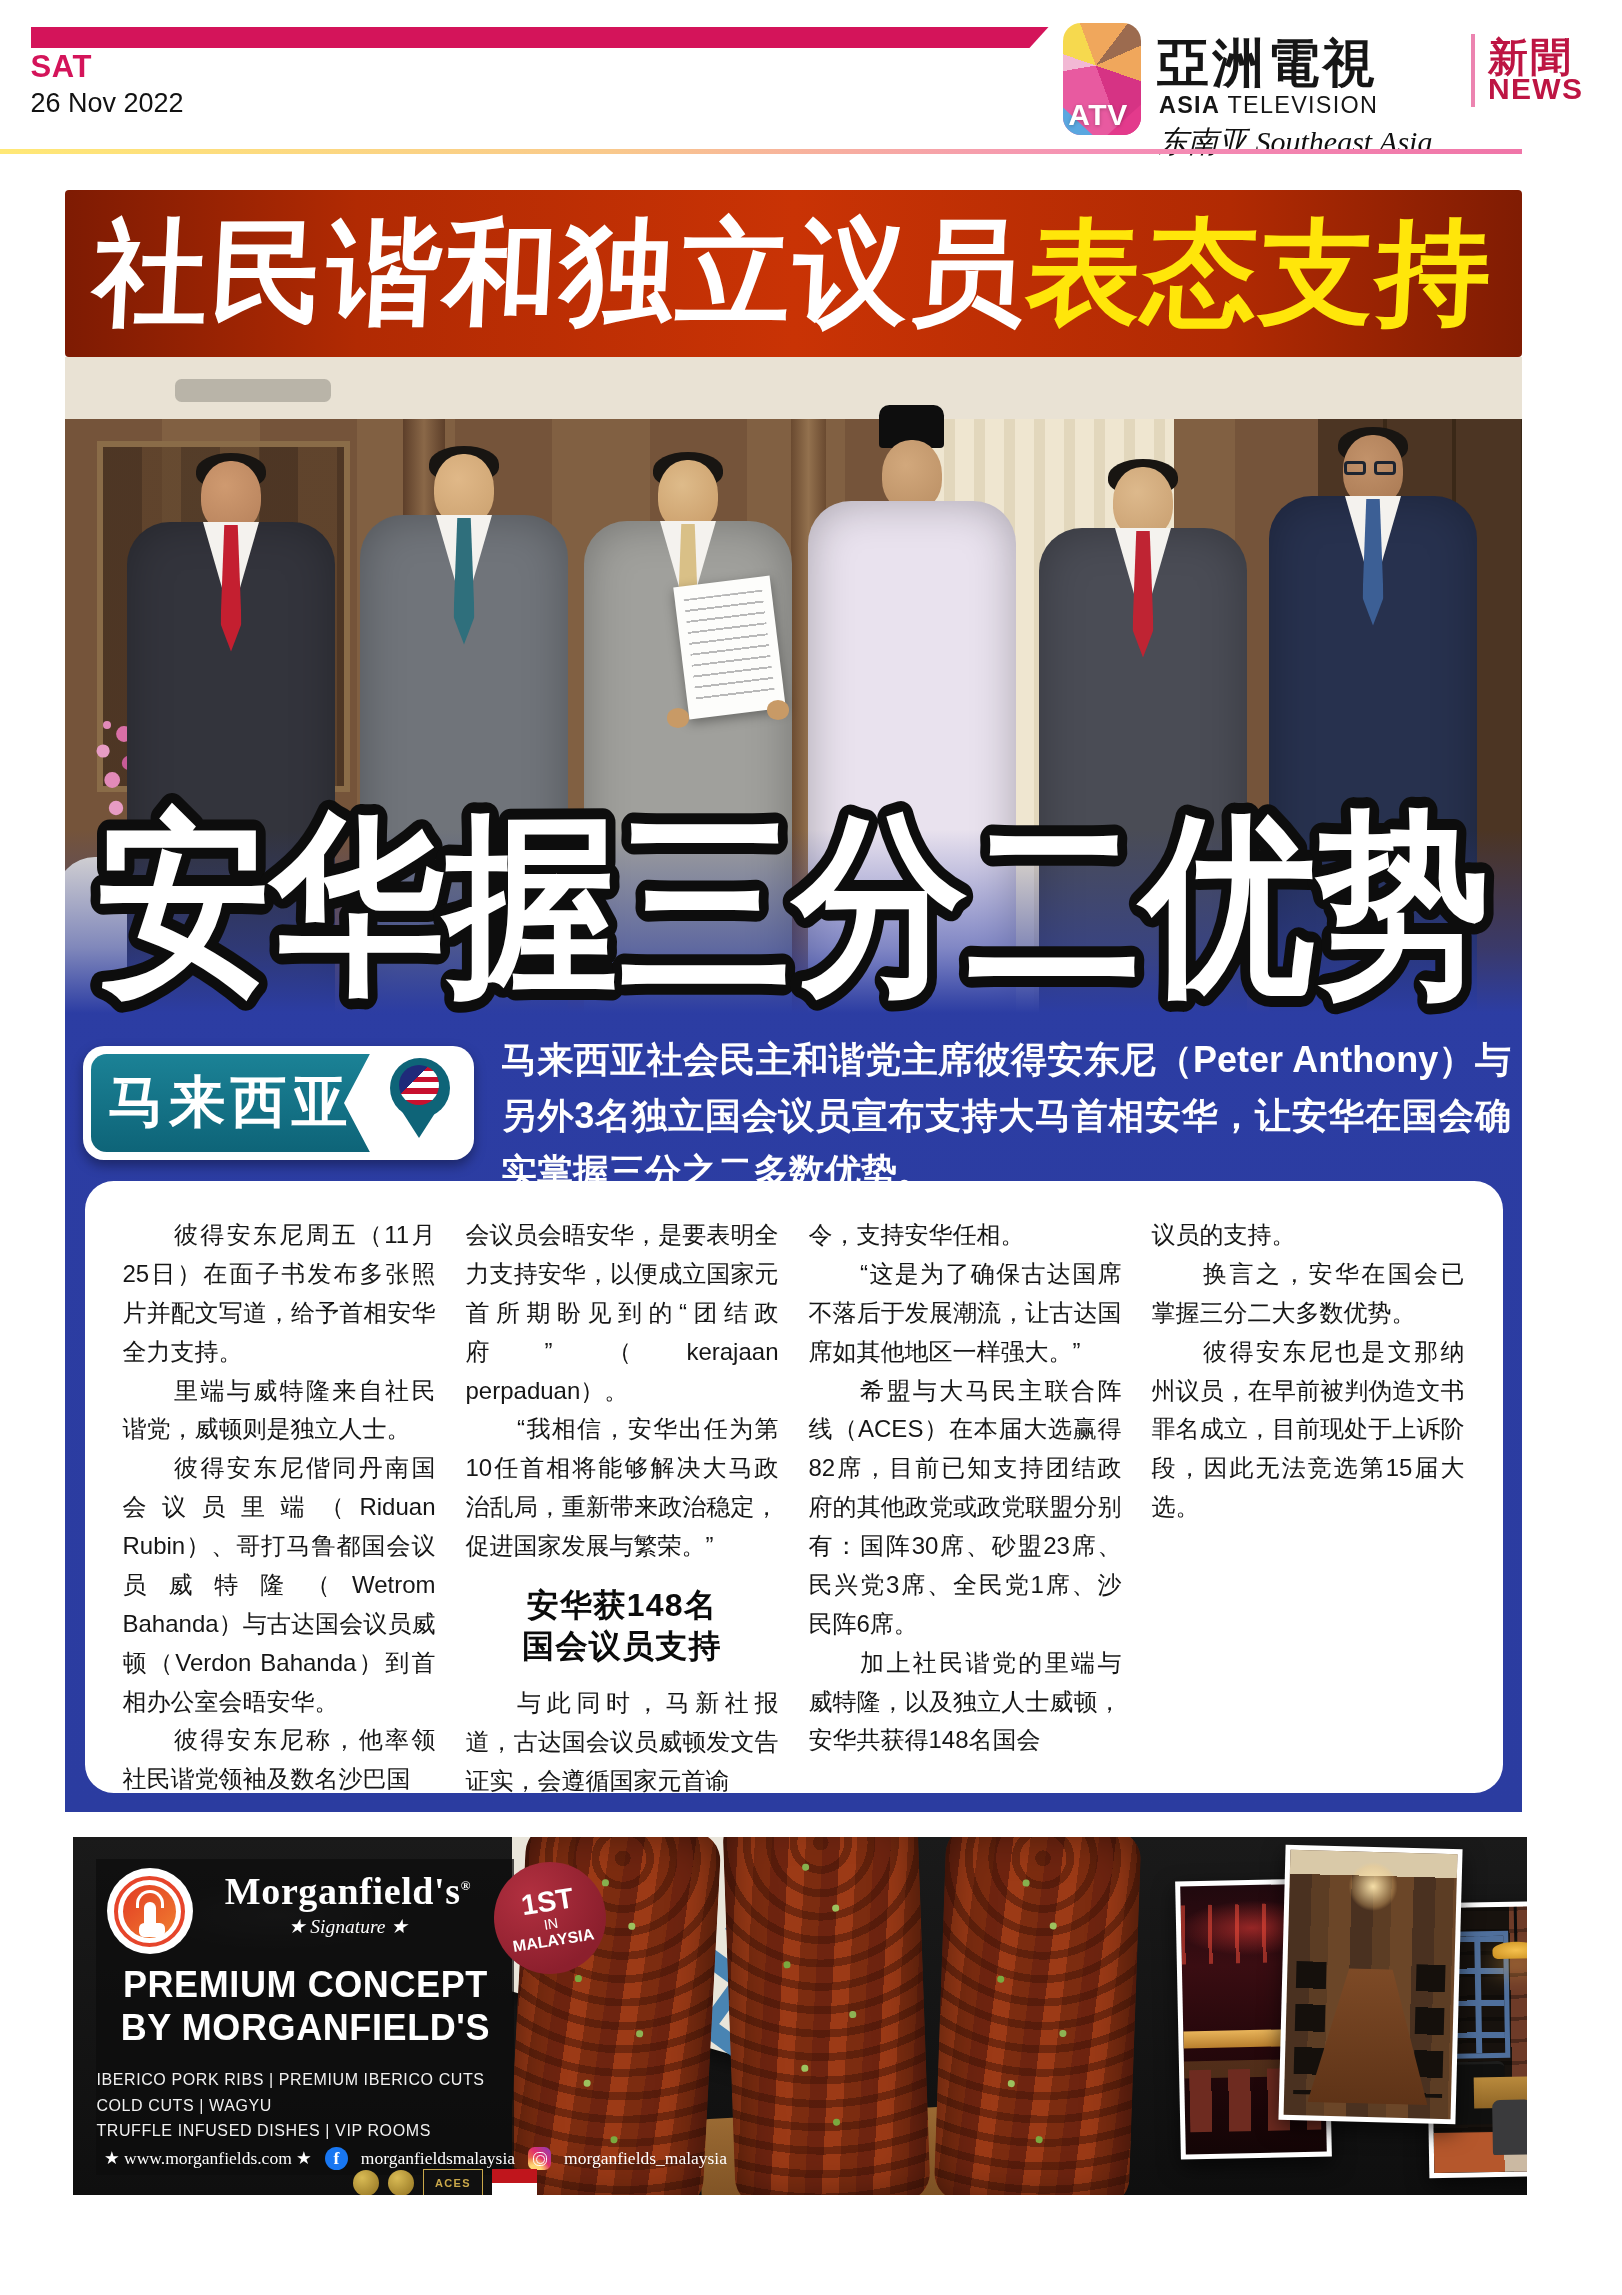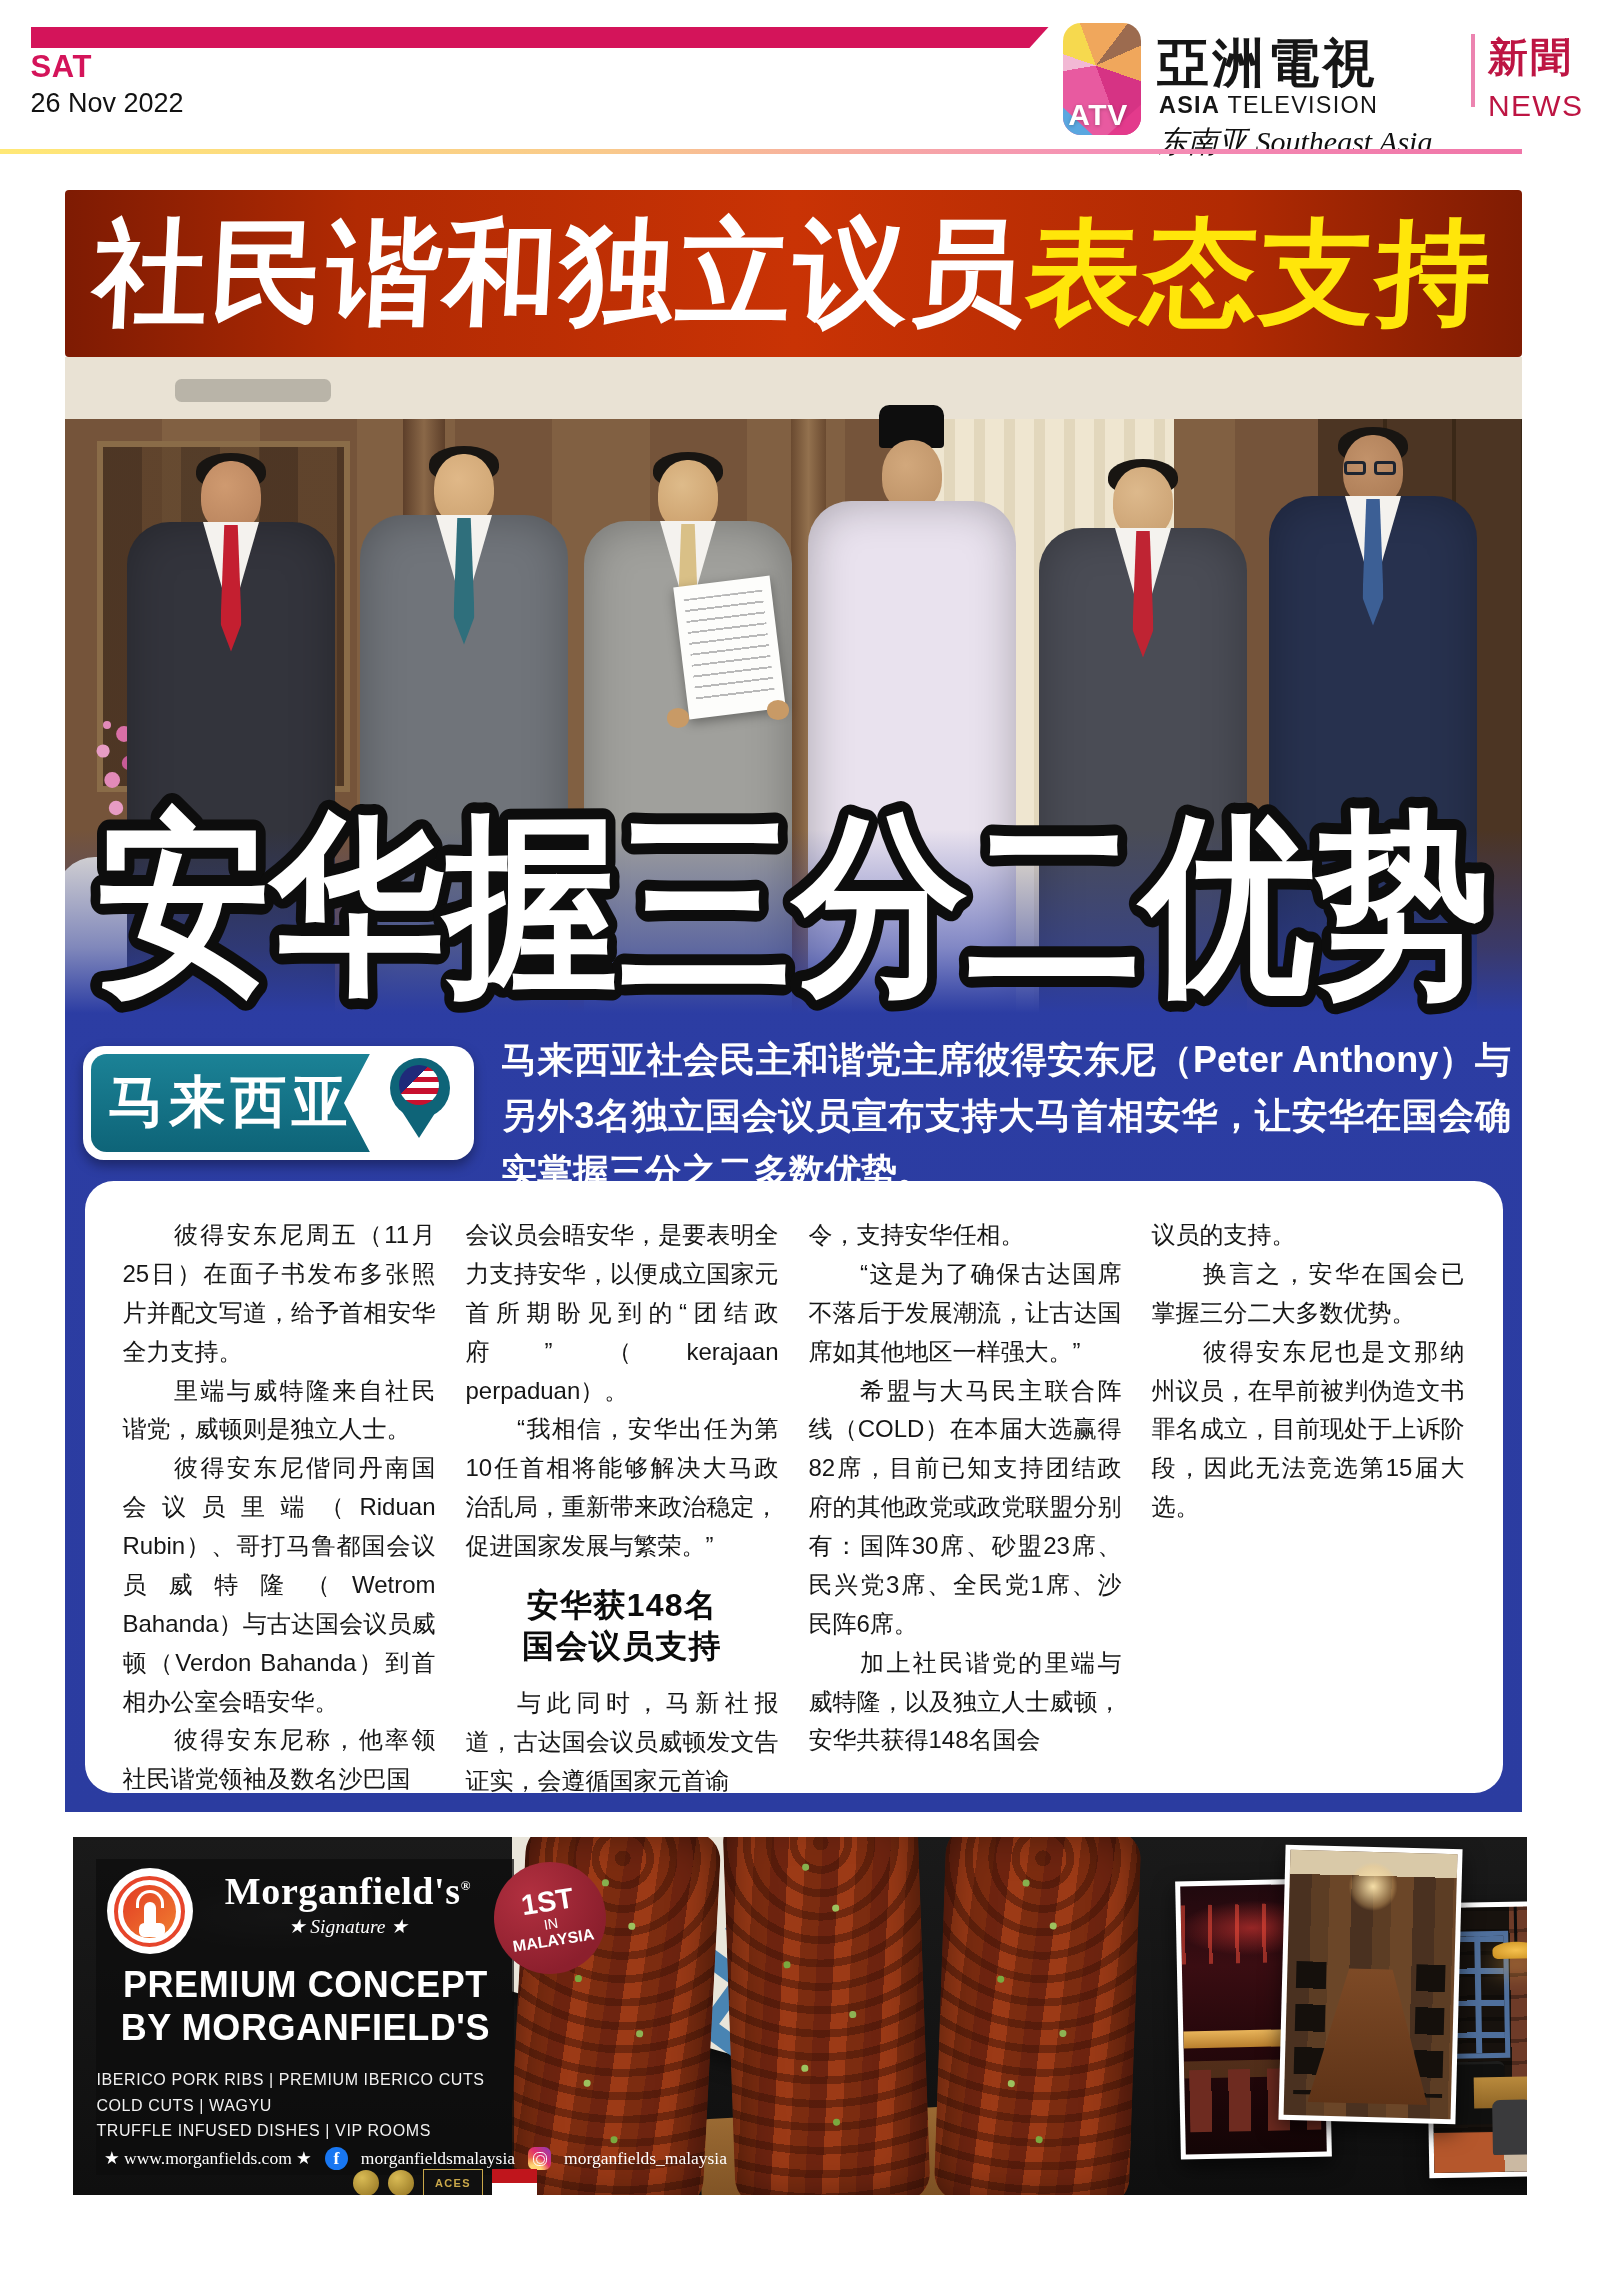--- a/index.html
+++ b/index.html
@@ -20,21 +20,21 @@
   .logo-box .patch1{position:absolute;left:0;bottom:0;width:30px;height:35px;background:#5aa7e0;clip-path:polygon(0 100%,0 20%,100% 100%);}
   .logo-box .patch2{position:absolute;right:0;bottom:0;width:34px;height:31px;background:#e33a8c;clip-path:polygon(100% 0,100% 100%,0 100%);}
   .logo-atv{position:absolute;left:5.2px;bottom:3.9px;font-size:30px;font-weight:800;color:#ffffff;letter-spacing:0.6px;text-shadow:0 1.3px 3.9px rgba(0,0,0,.25);}
   .logo-cn{position:absolute;left:1157px;top:28.6px;font-size:52px;font-weight:700;color:#161616;letter-spacing:3.2px;}
   .logo-en{position:absolute;left:1159px;top:92px;font-size:23.4px;color:#161616;letter-spacing:1.3px;}
   .logo-en b{font-weight:800;}
   .logo-script{position:absolute;left:1158px;top:122px;font-family:"Liberation Serif","DejaVu Serif",serif;
     font-style:italic;font-size:30px;color:#101010;}
   .logo-div{position:absolute;left:1471px;top:34px;width:3.9px;height:73px;background:#ec84b0;}
   .news-cn{position:absolute;left:1488px;top:30px;font-size:40px;font-weight:800;color:#bd1543;letter-spacing:2.6px;}
-  .news-en{position:absolute;left:1488px;top:89px;font-size:30px;font-weight:400;color:#bd1543;letter-spacing:1.3px;}
+  .news-en{position:absolute;left:1488px;top:72px;font-size:30px;font-weight:700;color:#bd1543;letter-spacing:1.3px;}
   .header-rule{position:absolute;left:0;top:149px;width:1522px;height:4.5px;
     background:linear-gradient(90deg,#ffe876 0%,#f9c98c 40%,#f590b6 72%,#f075a8 100%);}
 
   
   .banner{position:absolute;left:65px;top:190px;width:1457px;height:167px;border-radius:3.9px;
     background:linear-gradient(90deg,#7e1b03 0%,#b12a03 20%,#c93305 50%,#b12a03 80%,#801c03 100%);
     display:flex;align-items:center;justify-content:center;}
   .banner-text{font-size:114px;font-weight:900;letter-spacing:2.6px;white-space:nowrap;transform:skewX(-3deg);}
   .banner-text .w{color:#ffffff;}
   .banner-text .y{color:#ffe60a;}
@@ -339,21 +339,21 @@
         <div class="subhead" data-interactable="false">
           <div data-interactable="false">安华获148名</div>
           <div data-interactable="false">国会议员支持</div>
         </div>
         <p class="ind" data-interactable="false">与此同时，马新社报道，古达国会议员威顿发文告证实，会遵循国家元首谕</p>
       </div>
 
       <div class="col" data-interactable="false">
         <p data-interactable="false">令，支持安华任相。</p>
         <p class="ind" data-interactable="false">“这是为了确保古达国席不落后于发展潮流，让古达国席如其他地区一样强大。”</p>
-        <p class="ind" data-interactable="false">希盟与大马民主联合阵线（COLD）在本届大选赢得82席，目前已知支持团结政府的其他政党或政党联盟分别有：国阵30席、砂盟23席、民兴党3席、全民党1席、沙民阵6席。</p>
+        <p class="ind" data-interactable="false">希盟与大马民主联合阵线（ACES）在本届大选赢得82席，目前已知支持团结政府的其他政党或政党联盟分别有：国阵30席、砂盟23席、民兴党3席、全民党1席、沙民阵6席。</p>
         <p class="ind" data-interactable="false">加上社民谐党的里端与威特隆，以及独立人士威顿，安华共获得148名国会</p>
       </div>
 
       <div class="col" data-interactable="false">
         <p data-interactable="false">议员的支持。</p>
         <p class="ind" data-interactable="false">换言之，安华在国会已掌握三分二大多数优势。</p>
         <p class="ind" data-interactable="false">彼得安东尼也是文那纳州议员，在早前被判伪造文书罪名成立，目前现处于上诉阶段，因此无法竞选第15届大选。</p>
       </div>
 
     </div>

